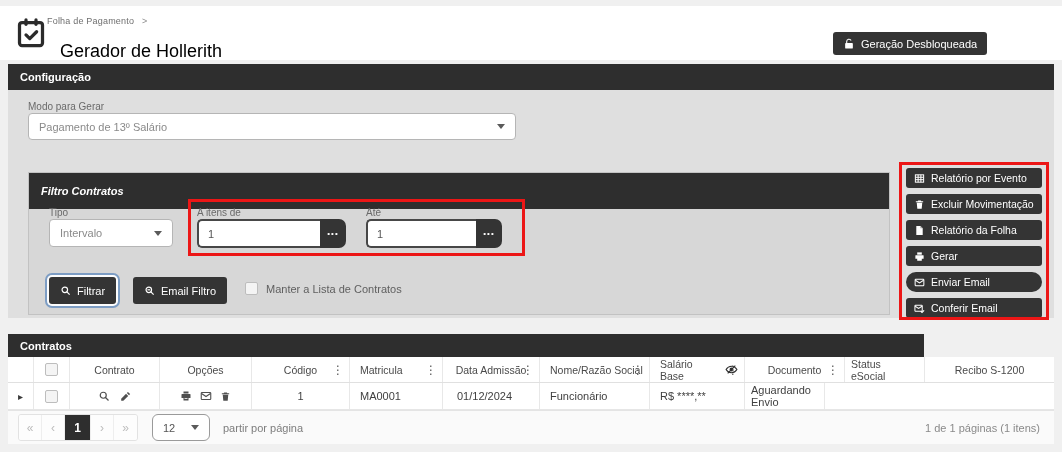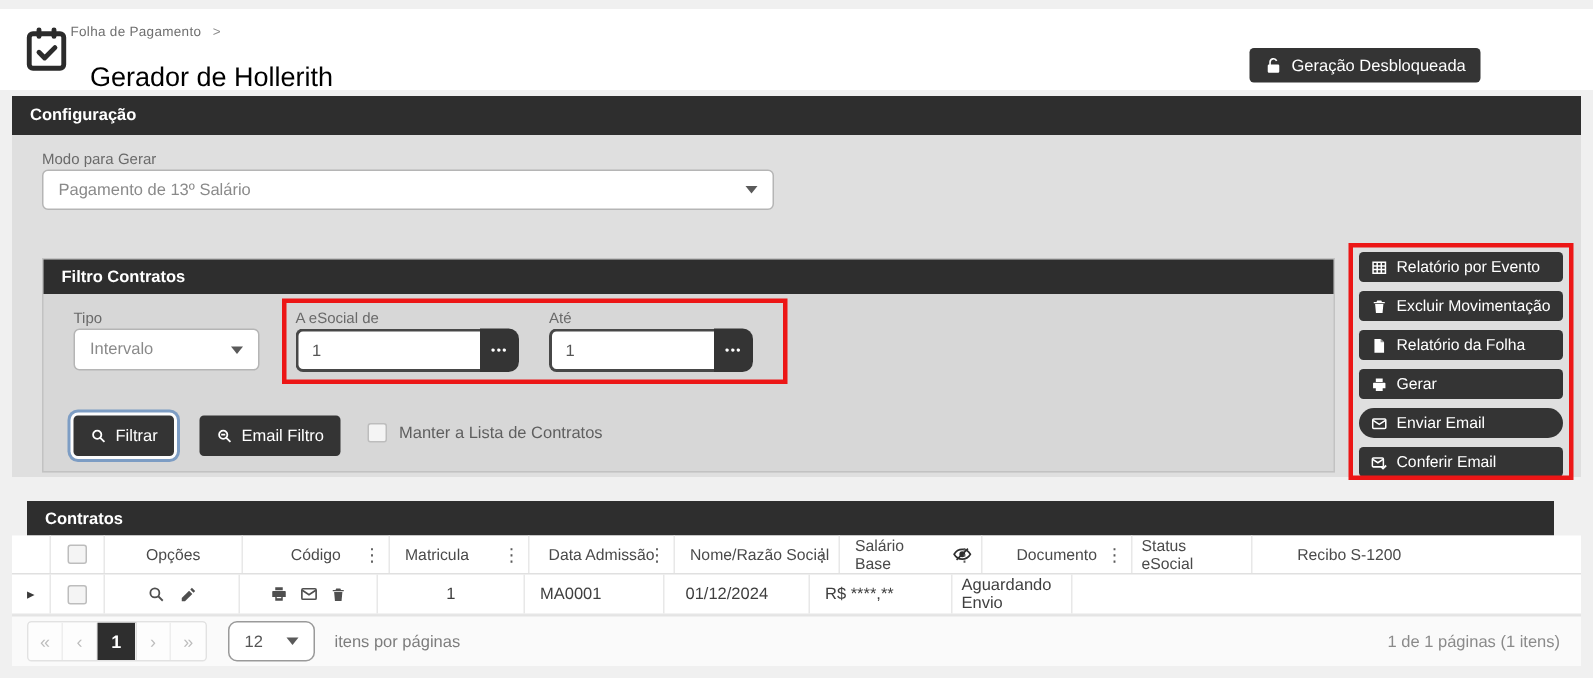--- a/index.html
+++ b/index.html
@@ -33,21 +33,21 @@
             align-items: center; padding: 0 10px; color: #8a8a8a; font-size: 11px; cursor: pointer; }
   .caret { width: 0; height: 0; border-left: 4px solid transparent; border-right: 4px solid transparent;
            border-top: 5px solid #5a5a5a; margin-left: auto; }
 
   .mode-label { position: absolute; left: 20px; top: 11px; }
   .mode-select { position: absolute; left: 20px; top: 23px; width: 488px; height: 27px; }
 
   
   .filter-panel { position: absolute; left: 20px; top: 82px; width: 862px; height: 143px;
                   background: #d7d7d7; border: 1px solid #c2c2c2; }
-  .filter-bar { height: 23px; }
+  .filter-bar { height: 36px; font-style: italic; }
   .type-label { position: absolute; left: 20px; top: 34px; }
   .type-select { position: absolute; left: 20px; top: 46px; width: 124px; height: 28px; }
   .range-label-from { position: absolute; left: 168px; top: 34px; }
   .range-label-to { position: absolute; left: 337px; top: 34px; }
   .range-group { position: absolute; top: 46px; display: flex; height: 29px; }
   .rg-from { left: 168px; width: 149px; }
   .rg-to { left: 337px; width: 136px; }
   .num-input { flex: 1; min-width: 0; border: 2px solid #474747; border-right: none;
                border-radius: 5px 0 0 5px; padding: 0 9px; font-size: 11px; color: #555;
                font-family: inherit; outline: none; background: #fff; }
@@ -66,21 +66,21 @@
                 border-radius: 3px; font-size: 10.5px; }
   .ab0 { top: 168px; } .ab1 { top: 194px; } .ab2 { top: 220px; }
   .ab3 { top: 246px; } .ab4 { top: 272px; border-radius: 10px; } .ab5 { top: 298px; }
 
   
   .annot { position: absolute; border: 3px solid #ec1616; pointer-events: none; z-index: 50; }
   .annot1 { left: 188px; top: 199px; width: 337px; height: 57px; }
   .annot2 { left: 899px; top: 162px; width: 150px; height: 158px; }
 
   
-  .contracts-bar { position: absolute; left: 18px; top: 334px; width: 1018px; height: 23px; }
+  .contracts-bar { position: absolute; left: 8px; top: 334px; width: 916px; height: 23px; }
   .table { position: absolute; left: 8px; top: 357px; width: 1046px; background: #fff; }
   .trow { display: flex; width: 1046px; }
   .thead { height: 26px; border-bottom: 1px solid #e0e0e0; }
   .tbody-row { height: 27px; border-bottom: 1px solid #e6e6e6; }
   .cell { display: flex; align-items: center; border-right: 1px solid #e8e8e8;
           font-size: 10.5px; color: #4a4a4a; position: relative; padding: 0 6px; }
   .cell:last-child { border-right: none; }
   .c0 { width: 26px; justify-content: center; }
   .c1 { width: 36px; justify-content: center; }
   .c2 { width: 90px; } .c3 { width: 92px; } .c4 { width: 98px; } .c5 { width: 93px; }
@@ -167,21 +167,21 @@
       <div class="bar filter-bar">
         <span>Filtro Contratos</span>
       </div>
 
       <div class="field-label type-label">Tipo</div>
       <div class="select type-select">
         <span>Intervalo</span>
         <span class="caret"></span>
       </div>
 
-      <div class="field-label range-label-from">A eSocial de</div>
+      <div class="field-label range-label-from">A itens de</div>
       <div class="range-group rg-from">
         <input class="num-input" type="text" value="1" style="">
         <button class="ellipsis-btn">
           <span>•••</span>
         </button>
       </div>
 
       <div class="field-label range-label-to">Até</div>
       <div class="range-group rg-to">
         <input class="num-input" type="text" value="1" style="">
@@ -286,20 +286,23 @@
 
   <div class="bar contracts-bar">
     <span>Contratos</span>
   </div>
 
   <div class="table">
     <div class="trow thead">
       <div class="cell c0"></div>
       <div class="cell c1">
         <input type="checkbox" style="">
+      </div>
+      <div class="cell c2 hcenter">
+        <span>Contrato</span>
       </div>
       <div class="cell c3 hcenter">
         <span>Opções</span>
       </div>
       <div class="cell c4 hcenter">
         <span>Código</span>
         <span class="col-menu">⋮</span>
       </div>
       <div class="cell c5 hleft">
         <span>Matricula</span>
@@ -373,35 +376,36 @@
         </span>
         <span class="icon-btn">
           <svg width="11" height="11" viewBox="0 0 24 24" fill="currentColor">
             <path d="M9 3h6l1 2h4v2H4V5h4zM6 8h12l-1.2 13H7.2z"></path>
           </svg>
         </span>
       </div>
       <div class="cell c4 hcenter vcell">1</div>
       <div class="cell c5 hleft vcell">MA0001</div>
       <div class="cell c6 hleft vcell" style="padding-left:14px;">01/12/2024</div>
+      <div class="cell c7 hleft vcell">Funcionário</div>
       <div class="cell c8 hleft vcell">R$ ****,**</div>
       <div class="cell c10 hcenter vcell">Aguardando Envio</div>
       <div class="cell c11 hcenter vcell"></div>
     </div>
   </div>
 
   <div class="pager-strip">
     <div class="pager-group">
       <button class="pg-btn">«</button>
       <button class="pg-btn">‹</button>
       <button class="pg-btn pg-active">1</button>
       <button class="pg-btn">›</button>
       <button class="pg-btn">»</button>
     </div>
     <div class="select size-select">
       <span>12</span>
       <span class="caret"></span>
     </div>
-    <span class="per-page">itens por páginas</span>
+    <span class="per-page">partir por página</span>
     <span class="pager-summary">1 de 1 páginas (1 itens)</span>
   </div>
 
 </div>
 
 </body></html>

